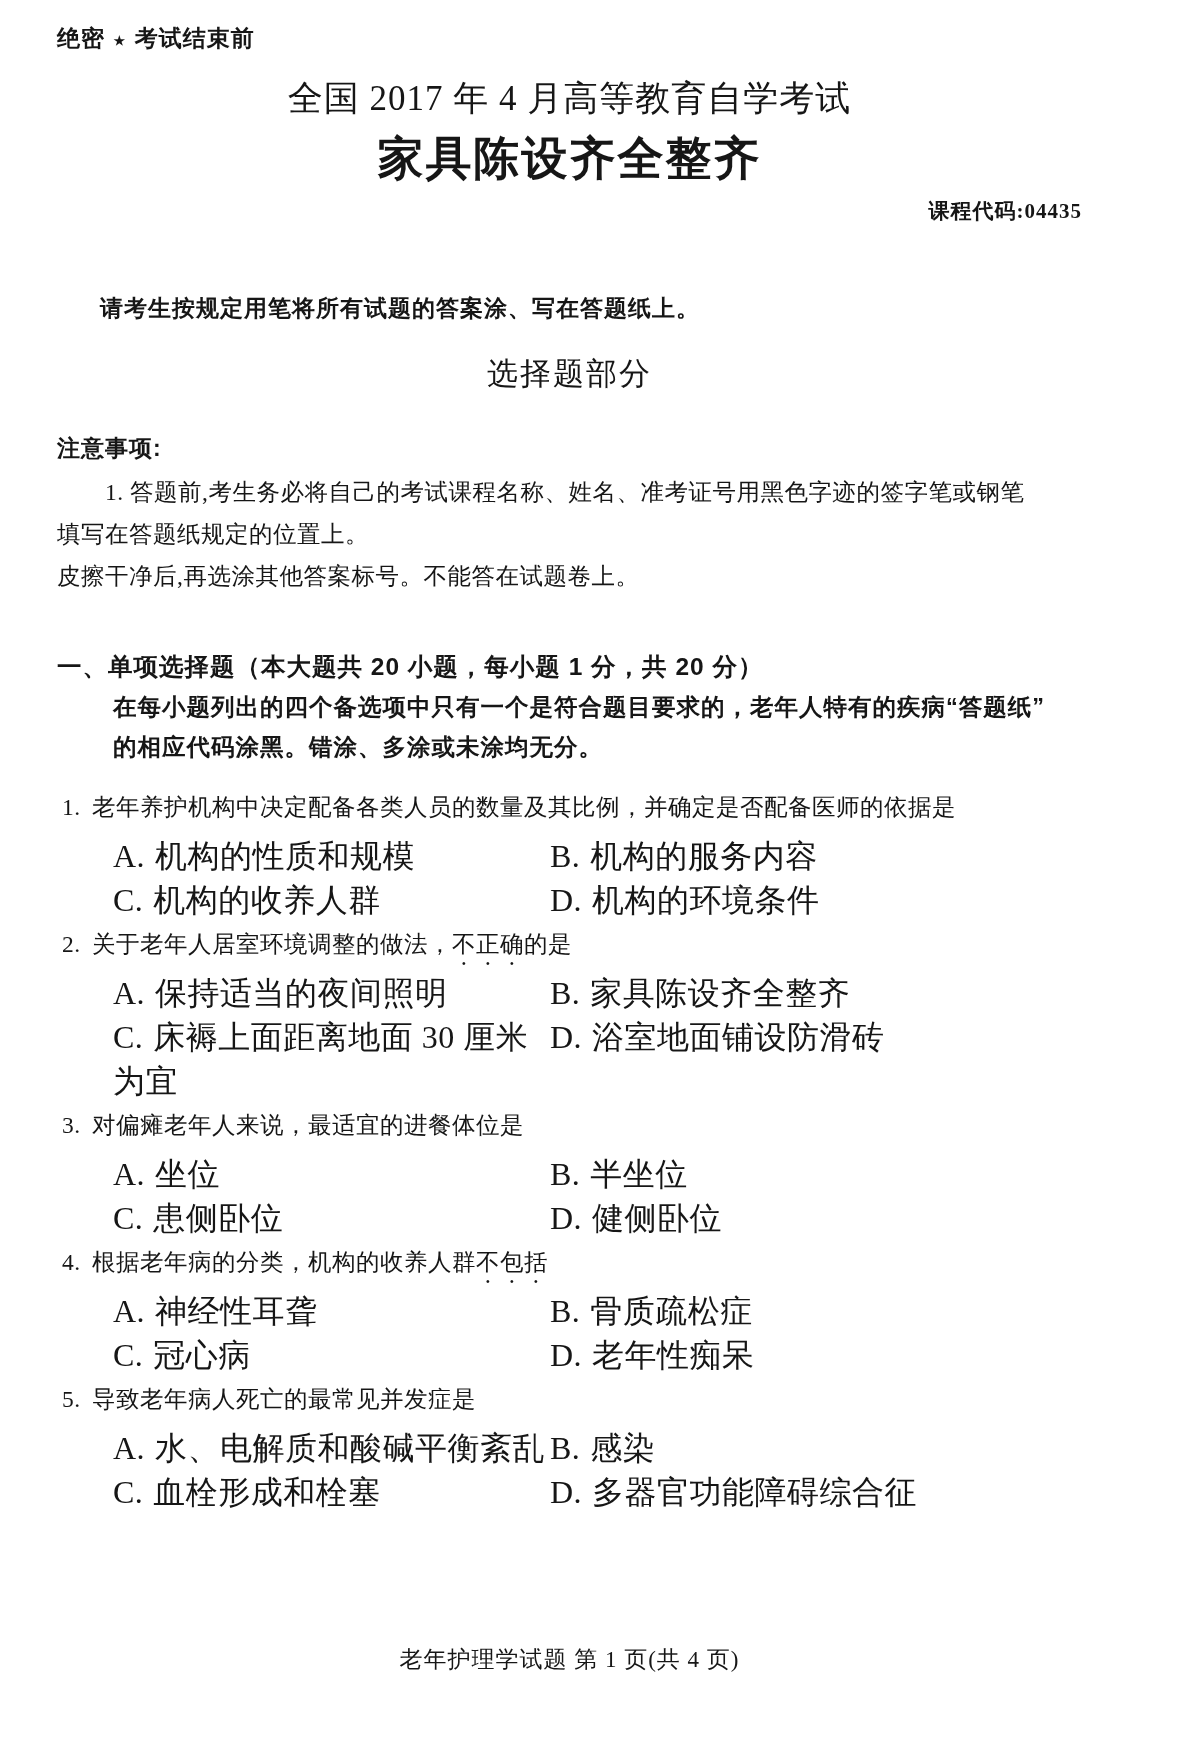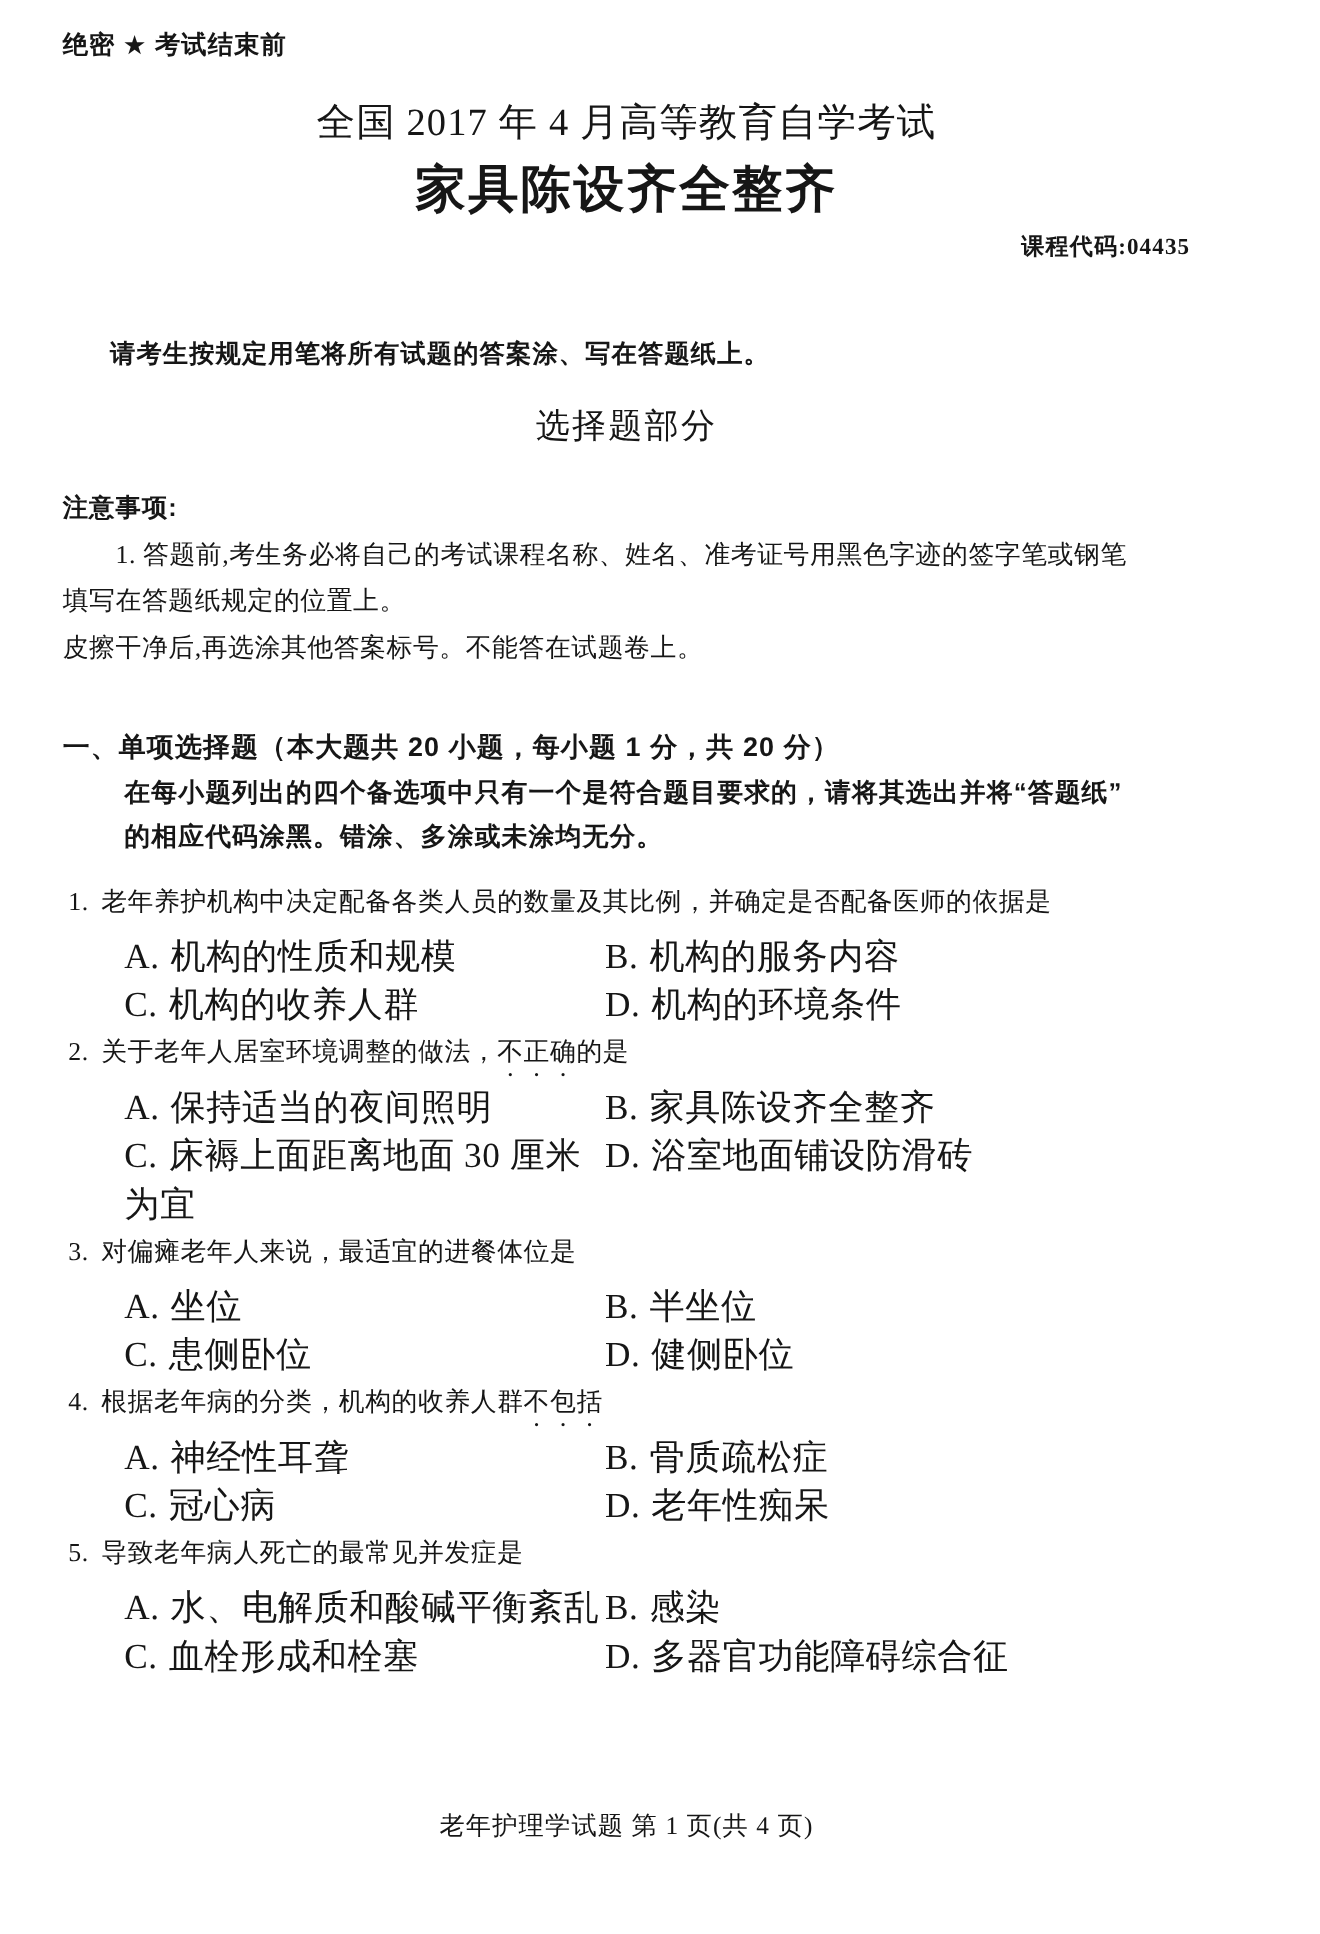--- a/index.html
+++ b/index.html
@@ -7,25 +7,25 @@
     width:1200px;height:1758px;background:#ffffff;color:#161616;
     font-family:"Liberation Serif","DejaVu Serif",serif;
     -webkit-font-smoothing:antialiased;
   }
   .page{
     box-sizing:border-box;width:1200px;height:1758px;
     padding:26px 118px 0 57px;position:relative;overflow:hidden;
   }
   .center{text-align:center;}
 
-  .secret-line{font-family:Liberation Sans, sans-serif;
+  .secret-line{font-family:Liberation Mono, monospace;
     font-weight:700;font-size:23px;line-height:28px;letter-spacing:1px;}
   .secret-line .star{font-size:21px;padding:0 8px;}
 
-  .exam-title{font-size:35px;line-height:44px;margin-top:34px;font-weight:400;letter-spacing:1px;}
+  .exam-title{font-size:35px;line-height:44px;margin-top:22px;font-weight:400;letter-spacing:1px;}
   .paper-title{font-family:"Liberation Sans","DejaVu Sans",sans-serif;
     font-weight:700;font-size:46px;line-height:58px;margin-top:8px;letter-spacing:2px;}
   .course-code{font-weight:700;font-size:21px;line-height:36px;margin-top:6px;letter-spacing:1px;text-align:right;}
 
   .notice{font-family:"Liberation Sans","DejaVu Sans",sans-serif;font-weight:600;
     font-size:23px;line-height:30px;margin-top:64px;padding-left:43px;letter-spacing:1px;}
 
   .section-part{font-family:"Liberation Sans","DejaVu Sans",sans-serif;font-weight:400;
     font-size:31px;line-height:38px;margin-top:32px;letter-spacing:2px;}
 
@@ -72,21 +72,21 @@
   <div class="notice">请考生按规定用笔将所有试题的答案涂、写在答题纸上。</div>
 
   <div class="section-part center">选择题部分</div>
 
   <div class="attention-heading">注意事项:</div>
   <div class="att-line att-indent att-first">1. 答题前,考生务必将自己的考试课程名称、姓名、准考证号用黑色字迹的签字笔或钢笔</div>
   <div class="att-line">填写在答题纸规定的位置上。</div>
   <div class="att-line">皮擦干净后,再选涂其他答案标号。不能答在试题卷上。</div>
 
   <div class="big-section-heading">一、单项选择题（本大题共 20 小题，每小题 1 分，共 20 分）</div>
-  <div class="big-section-instr">在每小题列出的四个备选项中只有一个是符合题目要求的，请将其选出并将“答题纸”</div>
+  <div class="big-section-instr">在每小题列出的四个备选项中只有一个是符合题目要求的，老年人特有的疾病“答题纸”</div>
   <div class="big-section-instr">的相应代码涂黑。错涂、多涂或未涂均无分。</div>
 
   <div class="questions">
 
     <div class="question">
       <div class="q-stem">
         <span class="q-num">1.</span><span>老年养护机构中决定配备各类人员的数量及其比例，并确定是否配备医师的依据是</span><span class="emph"></span><span></span>
       </div>
       <div class="opt-row">
         <div class="opt-col1"><span class="opt-letter">A.</span><span>机构的性质和规模</span></div>

